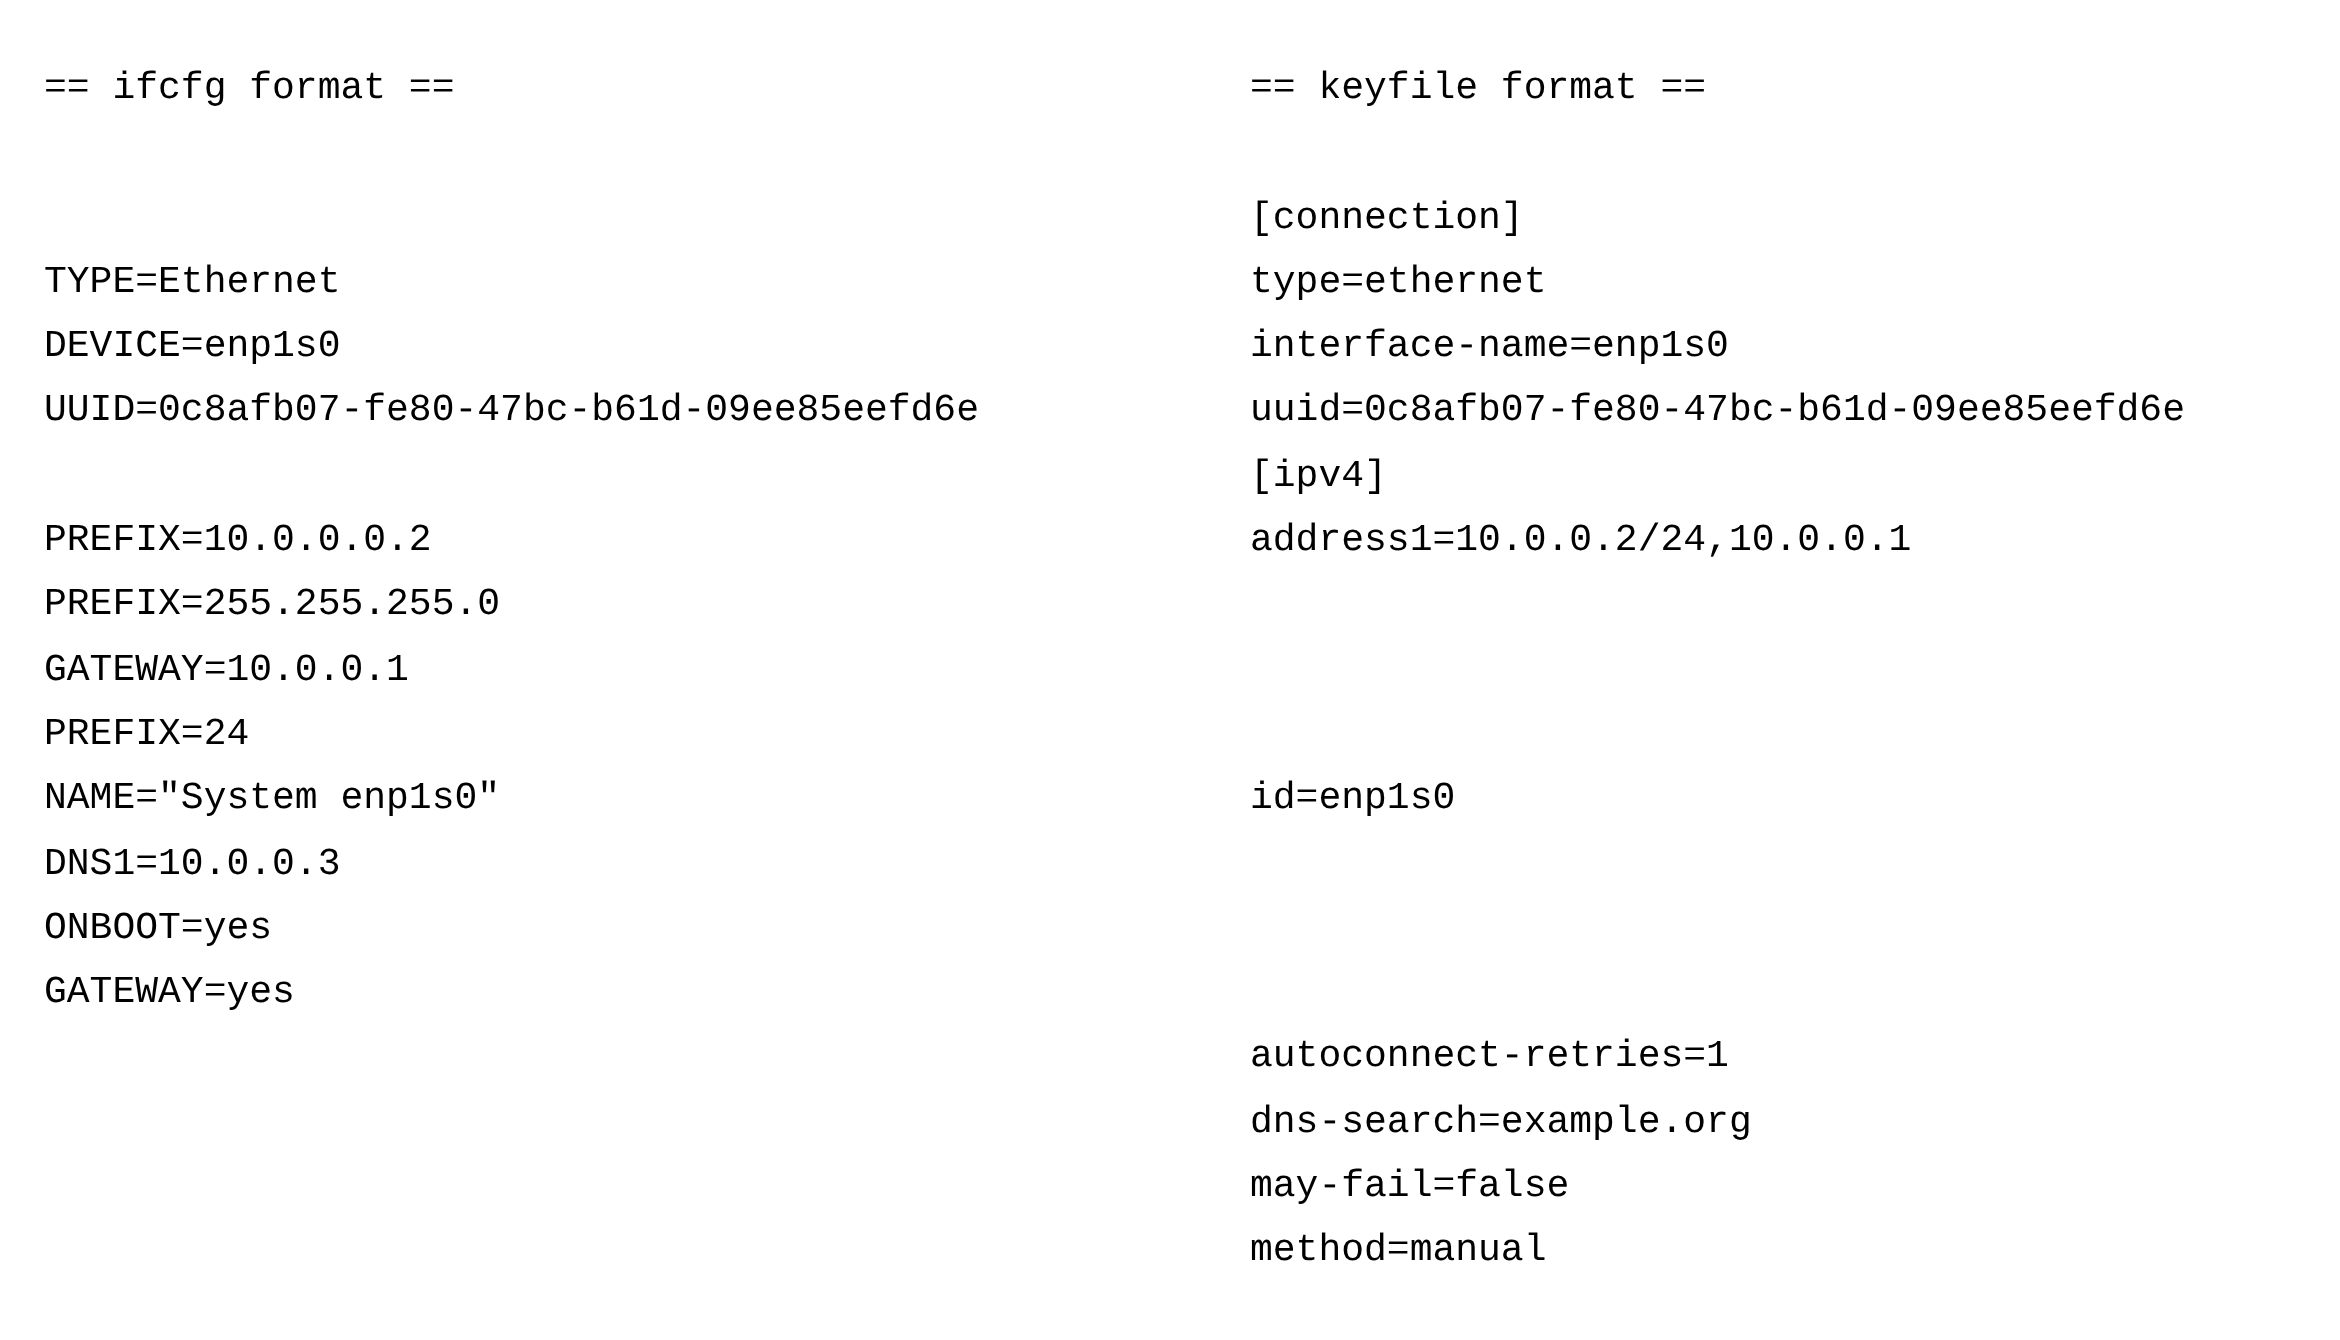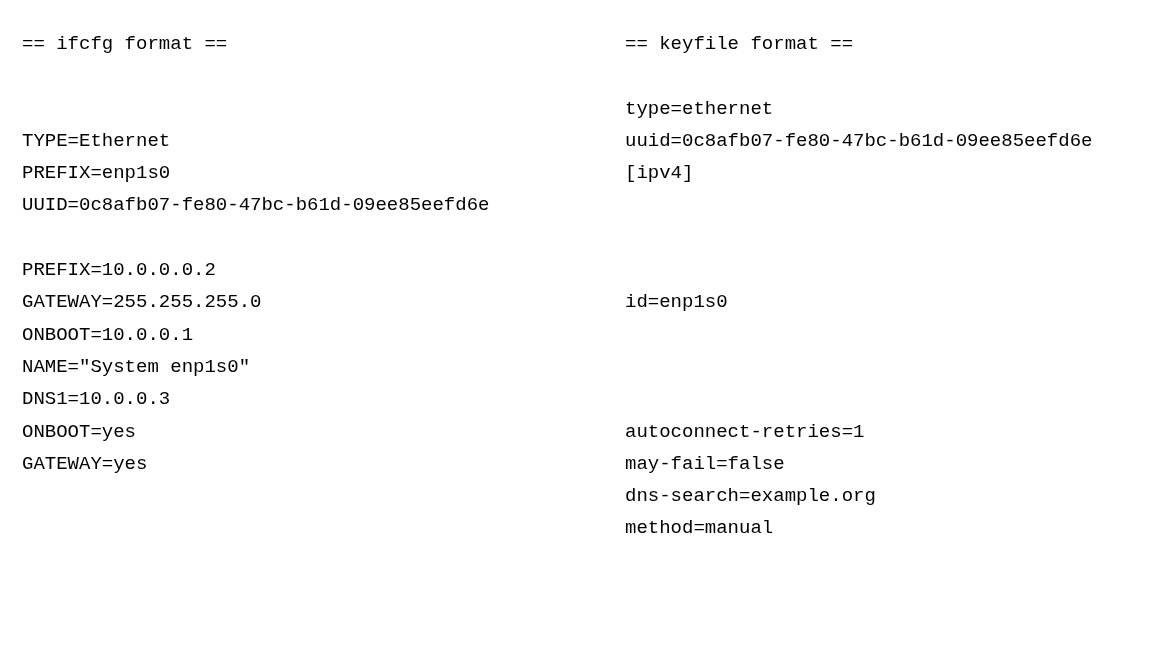--- a/index.html
+++ b/index.html
@@ -38,46 +38,50 @@
   </style>
 </head>
 <body>
 
 <div class="container">
   <div class="column column-left">
     <div class="line">== ifcfg format ==</div>
     <div class="line">&nbsp;</div>
     <div class="line">&nbsp;</div>
     <div class="line">TYPE=Ethernet</div>
-    <div class="line">PREFIX=enp1s0</div>
+    <div class="line">DEVICE=enp1s0</div>
     <div class="line">UUID=0c8afb07-fe80-47bc-b61d-09ee85eefd6e</div>
     <div class="line">&nbsp;</div>
     <div class="line">PREFIX=10.0.0.0.2</div>
-    <div class="line">GATEWAY=255.255.255.0</div>
-    <div class="line">ONBOOT=10.0.0.1</div>
+    <div class="line">PREFIX=255.255.255.0</div>
+    <div class="line">GATEWAY=10.0.0.1</div>
+    <div class="line">PREFIX=24</div>
     <div class="line">NAME="System enp1s0"</div>
     <div class="line">DNS1=10.0.0.3</div>
     <div class="line">ONBOOT=yes</div>
     <div class="line">GATEWAY=yes</div>
     <div class="line">&nbsp;</div>
     <div class="line">&nbsp;</div>
     <div class="line">&nbsp;</div>
     <div class="line">&nbsp;</div>
   </div>
   <div class="column column-right">
     <div class="line">== keyfile format ==</div>
     <div class="line">&nbsp;</div>
+    <div class="line">[connection]</div>
     <div class="line">type=ethernet</div>
+    <div class="line">interface-name=enp1s0</div>
     <div class="line">uuid=0c8afb07-fe80-47bc-b61d-09ee85eefd6e</div>
     <div class="line">[ipv4]</div>
+    <div class="line">address1=10.0.0.2/24,10.0.0.1</div>
     <div class="line">&nbsp;</div>
     <div class="line">&nbsp;</div>
     <div class="line">&nbsp;</div>
     <div class="line">id=enp1s0</div>
     <div class="line">&nbsp;</div>
     <div class="line">&nbsp;</div>
     <div class="line">&nbsp;</div>
     <div class="line">autoconnect-retries=1</div>
+    <div class="line">dns-search=example.org</div>
     <div class="line">may-fail=false</div>
-    <div class="line">dns-search=example.org</div>
     <div class="line">method=manual</div>
   </div>
 </div>
 
 </body></html>

